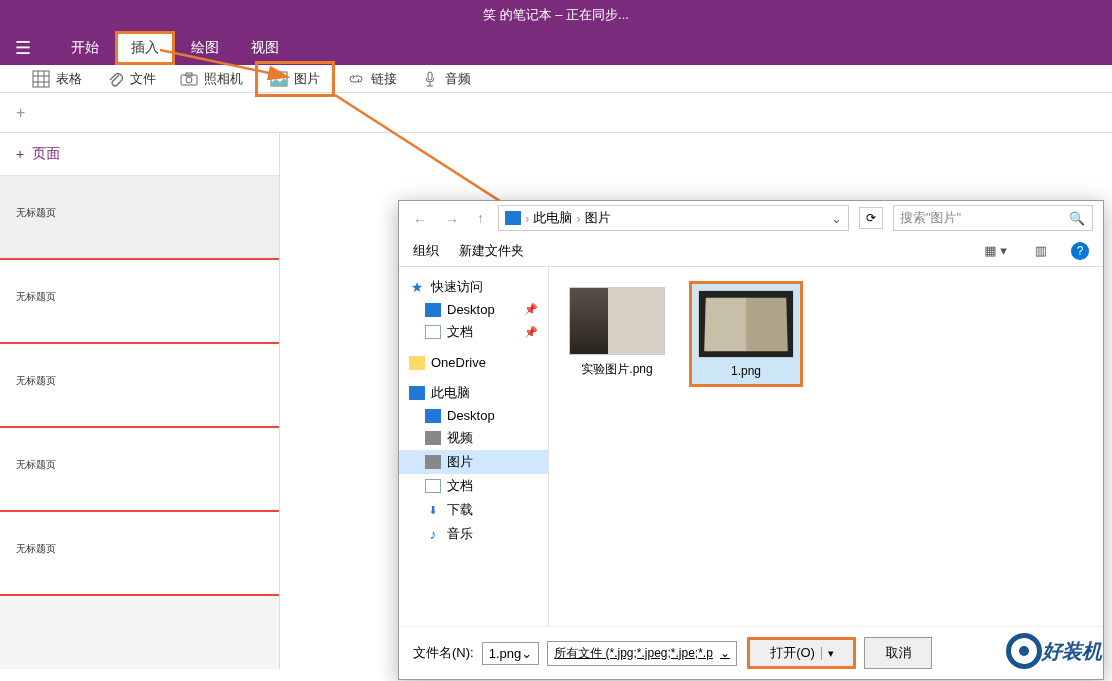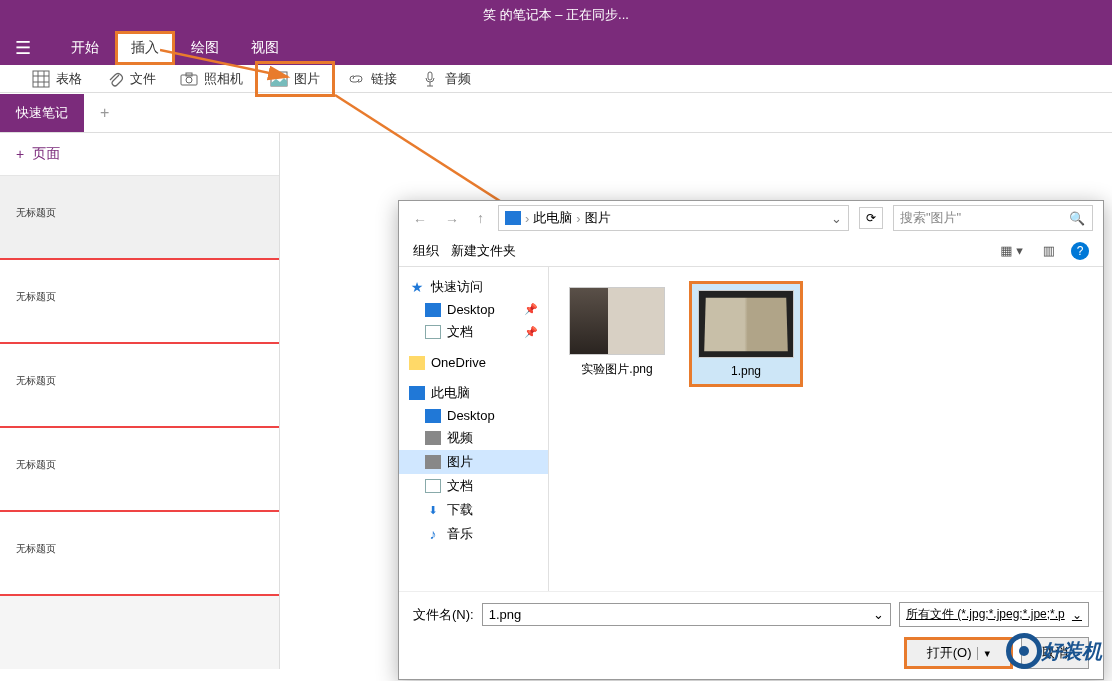--- a/index.html
+++ b/index.html
@@ -40,21 +40,21 @@
     .dialog { position: absolute; left: 398px; top: 200px; width: 706px; height: 480px; background: #fff; border: 1px solid #999; box-shadow: 0 4px 20px rgba(0,0,0,.3); display:flex; flex-direction:column; }
     .dialog-title { display: flex; align-items: center; justify-content: space-between; padding: 6px 10px; font-size: 13px; }
     .dialog-close { font-size: 16px; cursor: pointer; padding: 0 6px; }
     .dialog-nav { display: flex; align-items: center; gap: 10px; padding: 4px 10px; }
     .nav-arrow { color: #999; font-size: 14px; cursor: pointer; padding: 2px 4px; }
     .breadcrumb { flex: 1; display: flex; align-items: center; gap: 4px; border: 1px solid #ccc; padding: 3px 6px; font-size: 13px; background:#fff; }
     .breadcrumb .sep { color: #999; }
     .bc-drop { margin-left: auto; color:#666; }
     .refresh-btn { border: 1px solid #ccc; padding: 3px 6px; cursor: pointer; font-size:12px; }
     .search-box { border: 1px solid #ccc; padding: 3px 6px; width: 200px; display: flex; align-items: center; justify-content: space-between; font-size: 13px; color: #888; }
-    .dialog-toolbar { display: flex; align-items: center; gap: 12px; padding: 6px 14px; border-bottom: 1px solid #e0e0e0; font-size: 13px; }
+    .dialog-toolbar { display: flex; align-items: center; gap: 20px; padding: 6px 14px; border-bottom: 1px solid #e0e0e0; font-size: 13px; }
     .toolbar-spacer { flex: 1; }
     .view-btn { cursor: pointer; color: #555; font-size:13px; padding:2px 4px; }
     .help-icon { width: 18px; height: 18px; background: #0078d7; color: #fff; border-radius: 50%; display: flex; align-items: center; justify-content: center; font-size: 12px; cursor: pointer; }
     
     .dialog-body { display: flex; flex:1; overflow:hidden; }
     .tree { width: 150px; border-right: 1px solid #e0e0e0; padding: 8px 0; font-size: 13px; overflow:auto; }
     .tree-item { display: flex; align-items: center; gap: 6px; padding: 3px 10px; cursor: pointer; }
     .tree-item.indent { padding-left: 26px; }
     .tree-item.selected { background: #d0e7ff; }
     .tree-icon { width: 16px; height: 14px; display:inline-flex; align-items:center; justify-content:center; font-size:11px; }
@@ -69,21 +69,21 @@
     .files { flex: 1; padding: 14px; display: flex; gap: 18px; align-items: flex-start; }
     .file-item { display: flex; flex-direction: column; align-items: center; gap: 6px; font-size: 12px; cursor: pointer; padding: 6px; }
     .file-item.selected { border: 3px solid #E87B2D; background: #cde6f7; }
     .thumb { width: 96px; height: 68px; border: 1px solid #ccc; display:flex; }
     .thumb1 { background:#3a3a3a; display:flex; }
     .thumb1 .l{ width:40%; background:linear-gradient(#5a5048,#2a2420); }
     .thumb1 .r{ flex:1; background:#d8d0c4; }
     .thumb2 { background:#222; padding:6px; }
     .thumb2-inner{ width:100%; height:100%; background:linear-gradient(90deg,#c8bfa8 48%,#b0a488 52%); transform:perspective(200px) rotateX(8deg); }
     
-    .dialog-footer { padding: 10px 14px; display: flex; flex-direction: column; gap: 10px; border-top:1px solid #eee; }
+    .dialog-footer { padding: 10px 14px; display: flex; flex-direction: row; gap: 10px; border-top:1px solid #eee; }
     .filename-row { display: flex; align-items: center; gap: 8px; font-size: 13px; }
     .filename-input { flex: 1; border: 1px solid #999; padding: 3px 6px; font-size: 13px; display:flex; justify-content:space-between; align-items:center; }
     .filetype-select { width: 190px; border: 1px solid #999; padding: 3px 6px; font-size: 12px; display:flex; justify-content:space-between; align-items:center;text-decoration:underline; }
     .button-row { display: flex; justify-content: flex-end; gap: 8px; }
     .dlg-button { border: 1px solid #999; padding: 4px 20px; font-size: 13px; cursor: pointer; background: #efefef; display:flex; align-items:center; gap:6px; }
     .dlg-button.primary { border: 3px solid #E87B2D; }
     
     
     .watermark { position: absolute; right: 10px; bottom: 12px; display: flex; align-items: center; color: #1a5490; font-size: 20px; font-weight: bold; font-style:italic; }
     .wm-circle { width: 36px; height: 36px; border: 5px solid #1a5490; border-radius: 50%; display: flex; align-items: center; justify-content: center; }
@@ -158,21 +158,20 @@
         <svg width="18" height="18" viewBox="0 0 18 18">
           <rect x="7" y="2" width="4" height="8" rx="2" fill="none" stroke="#666"></rect>
           <path d="M5 8 A4 4 0 0 0 13 8 M9 12 L9 16 M6 16 L12 16" fill="none" stroke="#666"></path>
         </svg>
       </span>
     <span>音频</span>
   </div>
 </div>
 
 <div class="section-tabs">
-  <div class="section-tab">快速笔记</div>
   <div class="add-section">+</div>
 </div>
 
 <div class="main">
   <div class="sidebar">
     <div class="add-page">
       <span>+</span>
       <span>页面</span>
     </div>
     <div class="page-item selected">无标题页</div>

